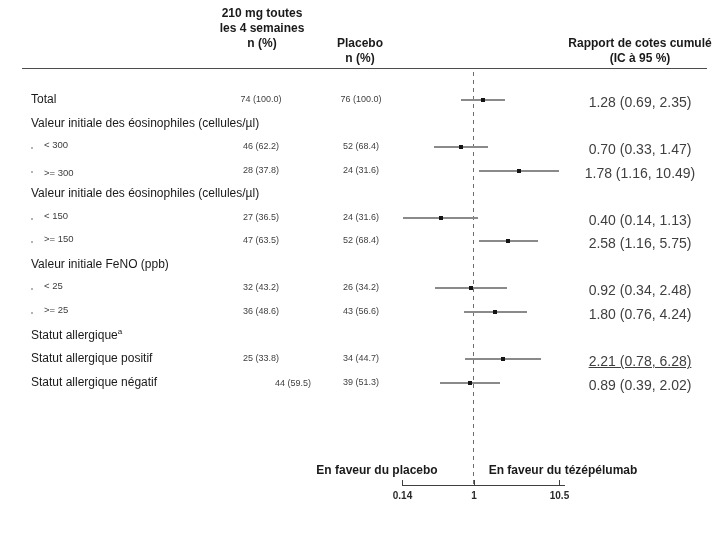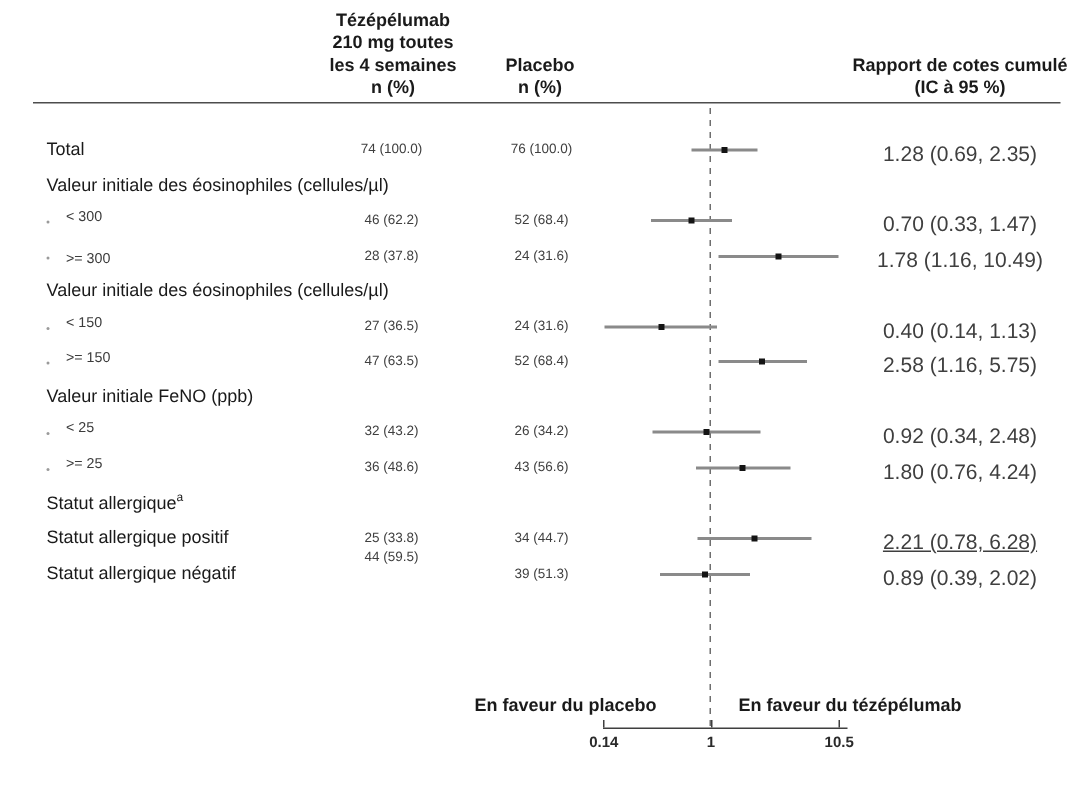--- a/index.html
+++ b/index.html
@@ -24,21 +24,20 @@
   .tick-stub{width:1px;height:5px;background:#3f3f3f;}
   .tick-label{font-weight:bold;font-size:10px;color:#2a2a2a;text-align:center;white-space:nowrap;}
   .axis-title{font-size:12px;text-align:center;white-space:nowrap;}
 </style>
 </head>
 <body>
 
 <div class="canvas">
 
   <div class="abs colhdr" style="left:192px;top:6px;width:140px;">
-    <div>Tézépélumab</div>
     <div>210 mg toutes</div>
     <div>les 4 semaines</div>
     <div>n (%)</div>
   </div>
   <div class="abs colhdr" style="left:310px;top:36px;width:100px;">
     <div>Placebo</div>
     <div>n (%)</div>
   </div>
   <div class="abs colhdr" style="left:553px;top:36px;width:174px;">
     <div>Rapport de cotes cumulé</div>
@@ -102,29 +101,29 @@
       <div class="marker" style="position: absolute; left: 493.366px; top: 309.95px;"></div>
       <div class="orval" style="position: absolute; left: 573px; top: 305.95px; width: 134px;">1.80 (0.76, 4.24)</div>
       <div class="row-label" style="position: absolute; left: 31px; top: 327.5px;">Statut allergique<sup>a</sup></div>
       <div class="row-label" style="position: absolute; left: 31px; top: 351.05px;">Statut allergique positif</div>
       <div class="nval" style="position: absolute; left: 211px; top: 353.05px; width: 100px;">25 (33.8)</div>
       <div class="nval" style="position: absolute; left: 311px; top: 353.05px; width: 100px;">34 (44.7)</div>
       <div class="ci-line" style="position: absolute; left: 464.968px; top: 358.05px; width: 75.8209px;"></div>
       <div class="marker" style="position: absolute; left: 500.826px; top: 357.05px;"></div>
       <div class="orval" style="position: absolute; left: 573px; top: 353.05px; width: 134px; text-decoration: underline;">2.21 (0.78, 6.28)</div>
       <div class="row-label" style="position: absolute; left: 31px; top: 374.6px;">Statut allergique négatif</div>
-      <div class="nval" style="position: absolute; left: 211px; top: 366px; width: 100px;">44 (59.5)</div>
+      <div class="nval" style="position: absolute; left: 211px; top: 378px; width: 100px; text-align: right;">44 (59.5)</div>
       <div class="nval" style="position: absolute; left: 311px; top: 376.6px; width: 100px;">39 (51.3)</div>
       <div class="ci-line" style="position: absolute; left: 439.772px; top: 381.6px; width: 59.7858px;"></div>
       <div class="marker" style="position: absolute; left: 467.764px; top: 380.6px;"></div>
       <div class="orval" style="position: absolute; left: 573px; top: 376.6px; width: 134px;">0.89 (0.39, 2.02)</div>
     </div>
 
   <div class="abs favor" style="left:297px;top:463px;width:160px;">En faveur du placebo</div>
-  <div class="abs favor" style="left:459px;top:463px;width:182px;text-align:right;">En faveur du tézépélumab</div>
+  <div class="abs favor" style="left:472px;top:463px;width:182px;">En faveur du tézépélumab</div>
 
   <div class="abs axis-line" style="left:402px;top:485px;width:163px;"></div>
   <div id="ticks">
       <div class="tick-stub" style="position: absolute; left: 402.031px; top: 480px;"></div>
       <div class="tick-label" style="position: absolute; left: 382.531px; top: 490px; width: 40px;">0.14</div>
       <div class="tick-stub" style="position: absolute; left: 473.5px; top: 480px;"></div>
       <div class="tick-label" style="position: absolute; left: 454px; top: 490px; width: 40px;">1</div>
       <div class="tick-stub" style="position: absolute; left: 558.974px; top: 480px;"></div>
       <div class="tick-label" style="position: absolute; left: 539.474px; top: 490px; width: 40px;">10.5</div>
     </div>

